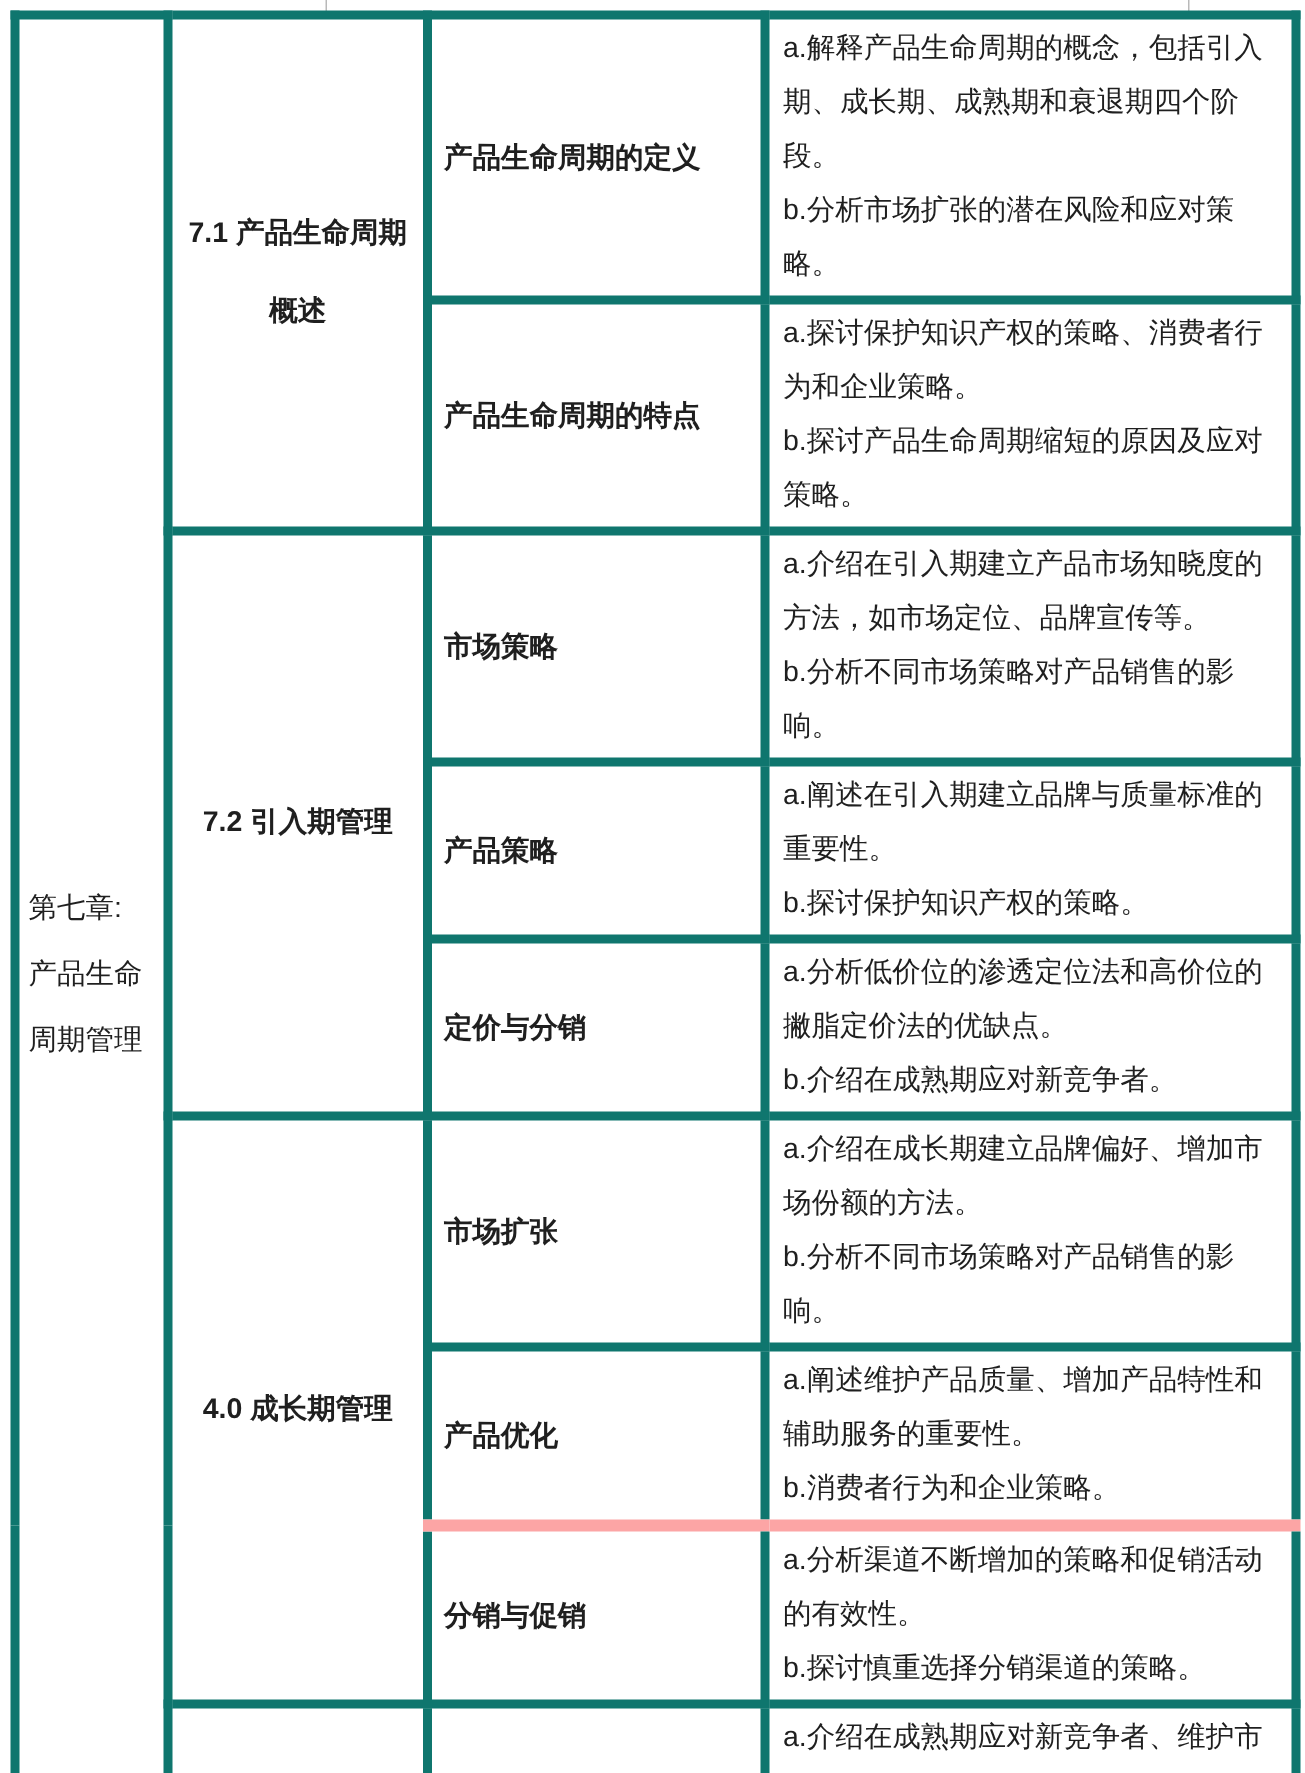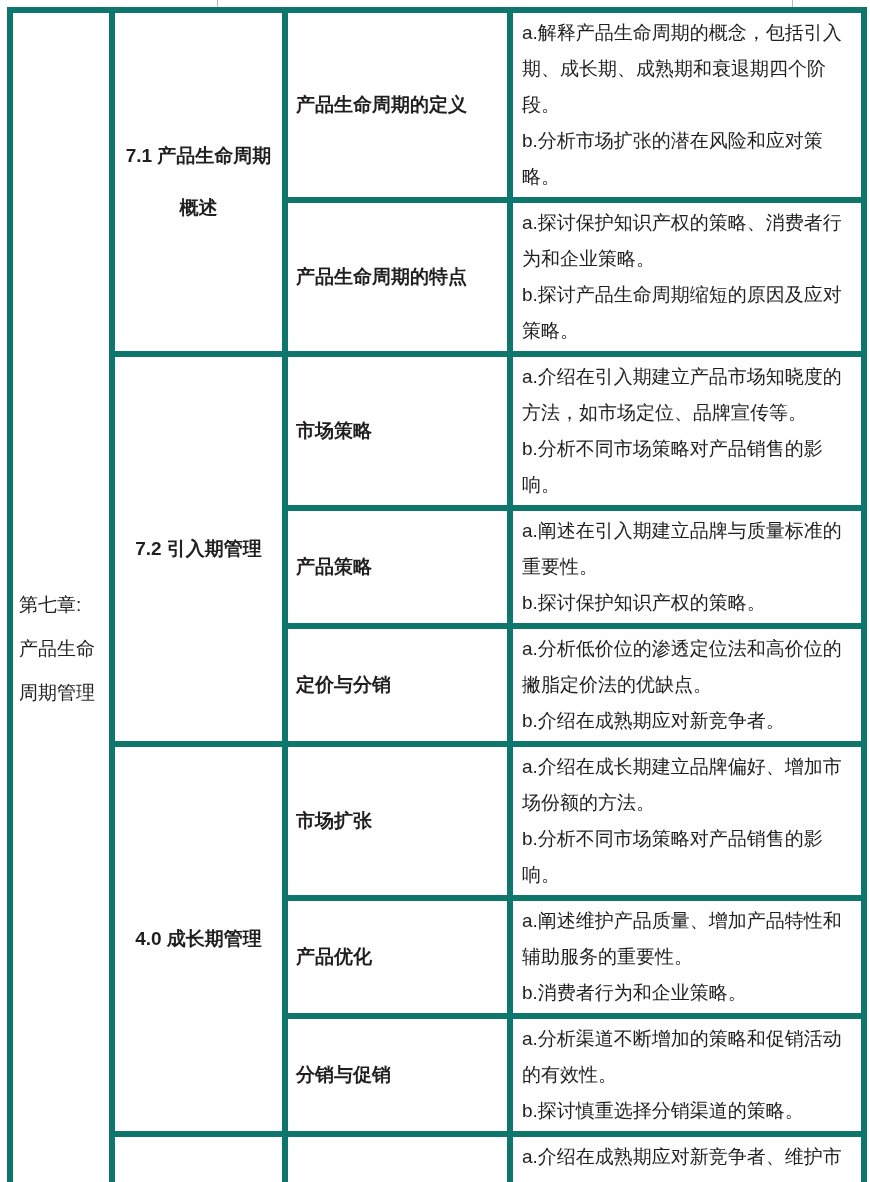--- a/index.html
+++ b/index.html
@@ -55,21 +55,21 @@
     text-align: left;
     font-weight: bold;
   }
   td.detail-cell {
     padding: 2px 9px;
     line-height: 36px;
     text-align: left;
   }
   tr.thick-top > td.topic-cell,
   tr.thick-top > td.detail-cell {
-    border-top: 6px solid #fca5a5;
+    border-top: 8px solid #fca5a5;
   }
   tr.last-row > td,
   td.chapter-cell,
   td.section-74 {
     border-bottom: 2px solid #000000;
   }
 </style>
 </head>
 <body>
 

